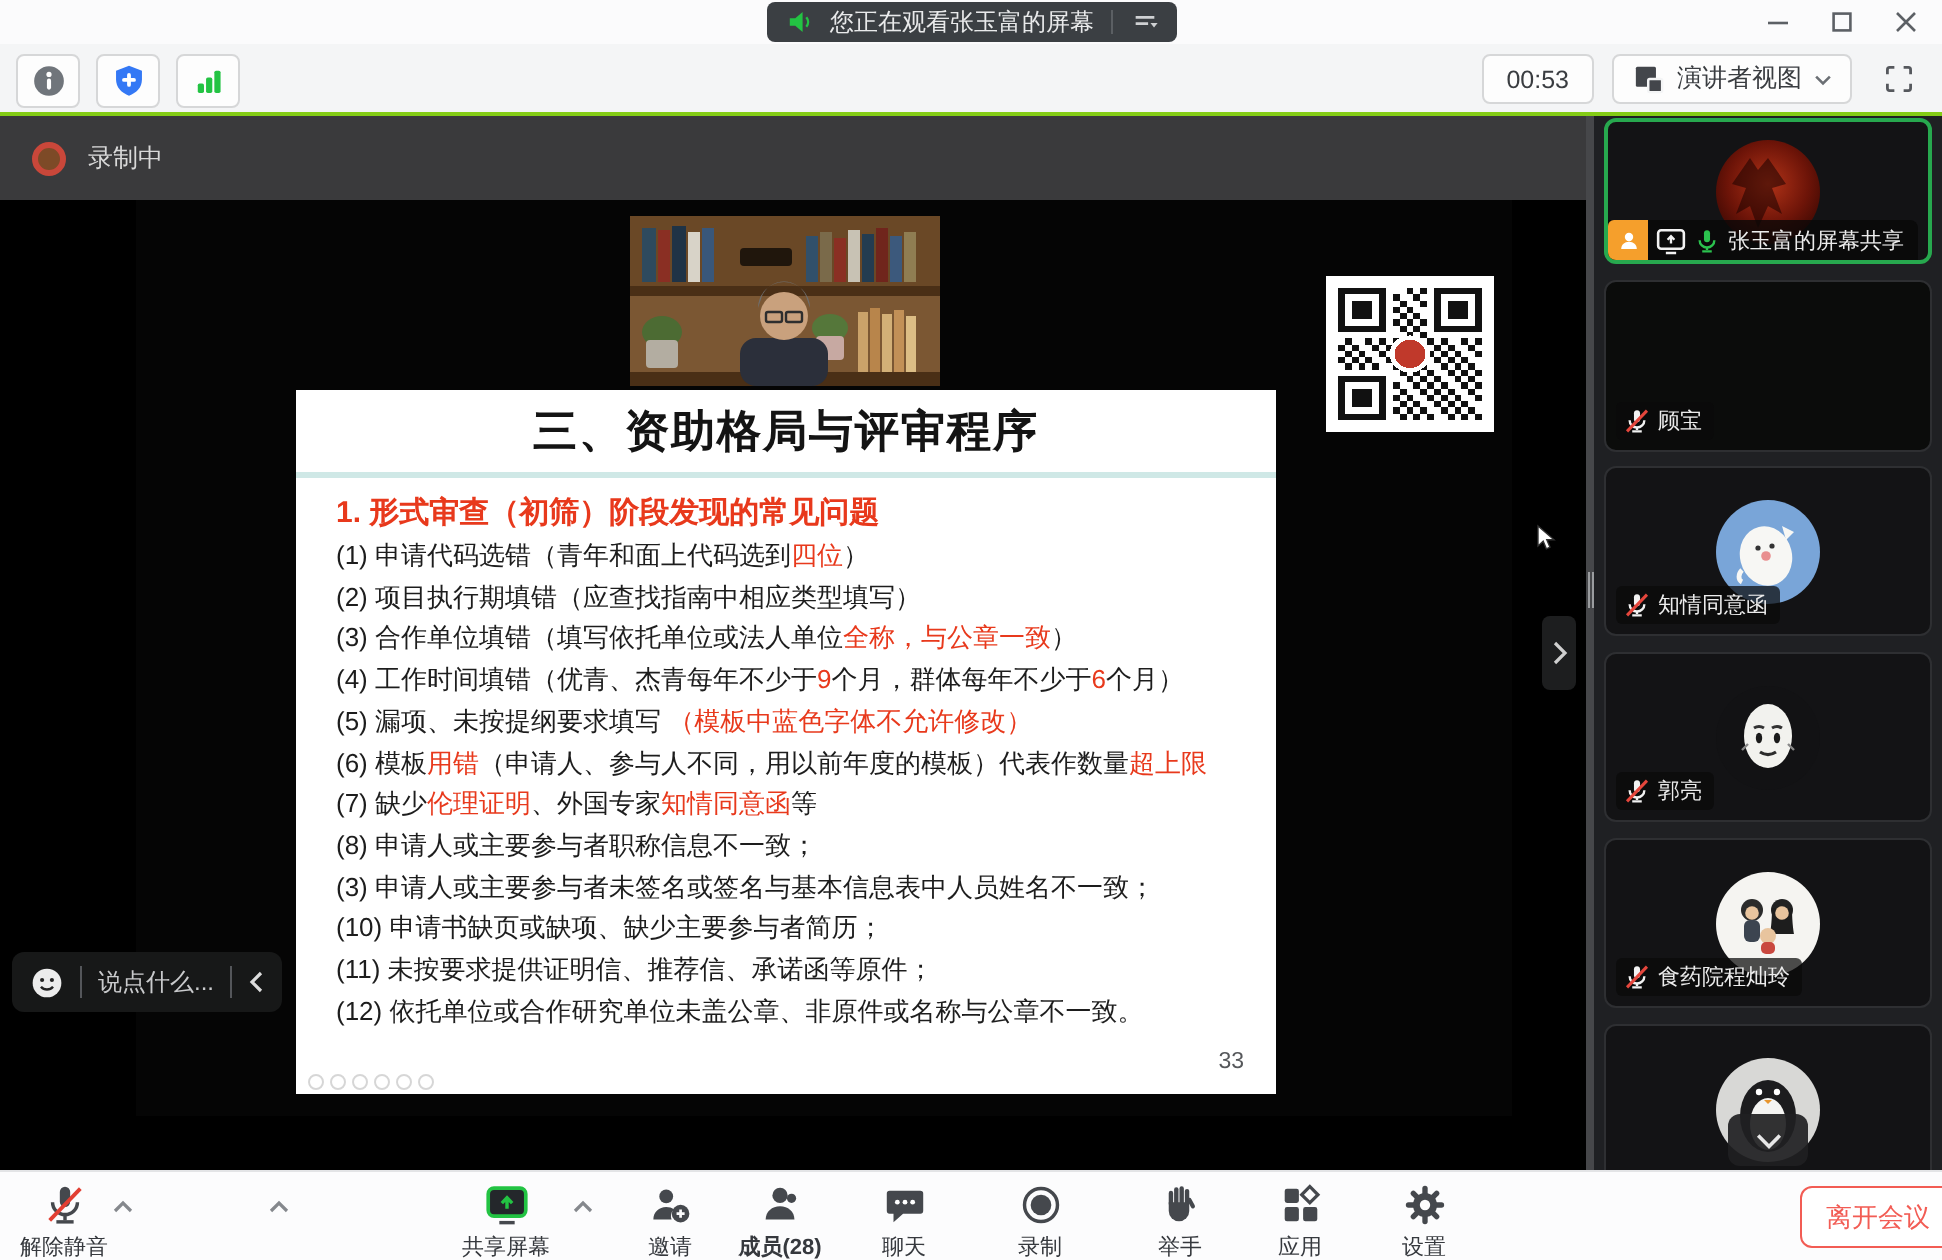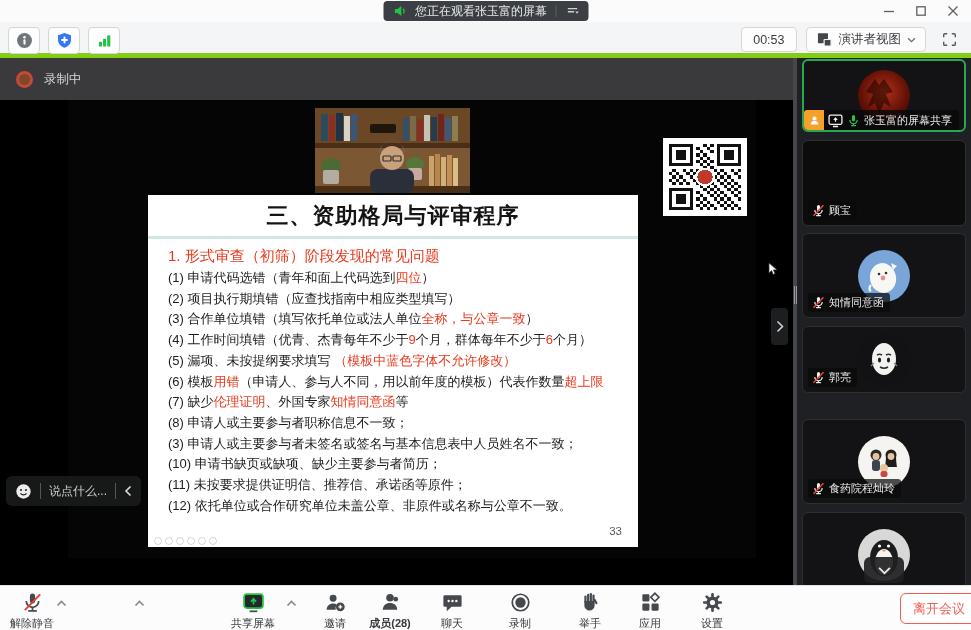--- a/index.html
+++ b/index.html
@@ -9,21 +9,21 @@
 
   
   .titlebar{position:absolute;left:0;top:0;right:0;height:22px;background:#fbfbfc;}
   .banner{position:absolute;left:50%;top:1px;transform:translateX(-50%);height:20px;background:#3b3f43;
           border-radius:4px;display:flex;align-items:center;gap:6px;padding:0 8px;color:#e9eaeb;font-size:12px;white-space:nowrap;}
   .banner .sep{width:1px;height:12px;background:#5b5f63;margin:0 2px;}
   .win-controls{position:absolute;right:6px;top:3px;display:flex;gap:8px;}
   .win-btn{width:24px;height:16px;display:flex;align-items:center;justify-content:center;cursor:default;}
 
   
-  .topbar{position:absolute;left:0;top:22px;right:0;height:36px;background:#f4f5f6;border-bottom:5px solid #84cc16;box-sizing:border-box;padding-left:40px;}
+  .topbar{position:absolute;left:0;top:22px;right:0;height:36px;background:#f4f5f6;border-bottom:2px solid #84cc16;box-sizing:border-box;padding-left:40px;}
   .tb-left{position:absolute;left:8px;top:5px;display:flex;gap:8px;}
   .icon-box{width:30px;height:25px;background:#fdfdfd;border:1px solid #d6d7d8;border-radius:4px;display:flex;align-items:center;justify-content:center;}
   .tb-right{position:absolute;right:8px;top:5px;display:flex;gap:9px;align-items:center;}
   .timer-box{height:25px;border:1px solid #d6d7d8;border-radius:4px;background:#fdfdfd;display:flex;align-items:center;padding:0 11px;font-size:12.5px;color:#3a3d41;box-sizing:border-box;}
   .view-box{height:25px;border:1px solid #d6d7d8;border-radius:4px;background:#fdfdfd;display:flex;align-items:center;gap:6px;padding:0 9px;font-size:12.5px;color:#3a3d41;box-sizing:border-box;}
   .fs-btn{width:28px;height:25px;display:flex;align-items:center;justify-content:center;}
 
   
   .stage{position:absolute;left:0;top:58px;width:833px;height:527px;background:#000000;overflow:hidden;}
   .stage-top{position:absolute;left:0;top:0;right:0;height:42px;background:#3a3a3c;}
@@ -32,21 +32,21 @@
   .rec-label{font-size:12.5px;color:#d9d9d9;}
   .screen{position:absolute;left:68px;top:42px;width:688px;height:458px;background:#050505;}
 
   
   .pres-video{position:absolute;left:247px;top:8px;width:155px;height:85px;overflow:hidden;}
 
   
   .slide{position:absolute;left:80px;top:95px;width:490px;height:352px;background:#fff;box-sizing:border-box;}
   .slide-title{margin-top:6px;text-align:center;font-size:22px;font-weight:bold;color:#141414;letter-spacing:1px;}
   .title-rule{height:3px;background:#cfe8e6;margin-top:5px;}
-  .slide-head{margin:8px 14px 2px 20px;font-size:15px;font-weight:normal;color:#e8391c;white-space:nowrap;}
+  .slide-head{margin:8px 14px 2px 20px;font-size:15px;font-weight:bold;color:#e8391c;white-space:nowrap;}
   .slide-lines{margin-left:20px;margin-right:10px;}
   .sline{font-size:13px;line-height:20.7px;color:#1d1d1d;white-space:nowrap;}
   .sline .red{color:#e8391c;}
   .page-num{position:absolute;right:16px;bottom:10px;font-size:11.5px;color:#56585b;}
   .slide-dots{position:absolute;left:6px;bottom:2px;display:flex;gap:3px;}
   .slide-dots i{width:6px;height:6px;border:1px solid rgba(0,0,0,.16);border-radius:50%;}
 
   
   .qr{position:absolute;left:595px;top:38px;width:84px;height:78px;background:#fff;padding:6px;box-sizing:border-box;}
 
@@ -574,21 +574,21 @@
               <path d="M2.6 5.6a3.4 3.4 0 0 0 6.8 0" fill="none" stroke="#f2f2f2" stroke-width="1.1"></path>
               <line x1="6" y1="9" x2="6" y2="10.2" stroke="#f2f2f2" stroke-width="1.1"></line>
               <line x1="3.8" y1="10.8" x2="8.2" y2="10.8" stroke="#f2f2f2" stroke-width="1.1"></line>
               <line x1="1.4" y1="10.8" x2="10.6" y2="1.2" stroke="#e5463c" stroke-width="1.4"></line>
             </svg>
         </span>
         <span>知情同意函</span>
       </div>
     </div>
 
-    <div class="tile" style="top:268px;height:67px;">
+    <div class="tile" style="top:268px;height:85px;">
       <span class="av">
         <svg width="54" height="54" viewBox="0 0 54 54">
           <circle cx="27" cy="27" r="26" fill="#121214"></circle>
           <ellipse cx="27" cy="26" rx="12" ry="16" fill="#f2f2ee"></ellipse>
           <path d="M20 22q2.5-1.5 5 0M29 22q2.5-1.5 5 0" stroke="#333" stroke-width="1.6" fill="none"></path>
           <ellipse cx="22.5" cy="27" rx="1.6" ry="2.6" fill="#1b1b1b"></ellipse>
           <ellipse cx="31.5" cy="27" rx="1.6" ry="2.6" fill="#1b1b1b"></ellipse>
           <path d="M23 34q4 2.6 8 0" stroke="#2c2c2c" stroke-width="1.6" fill="none"></path>
           <path d="M17 30l-3 3M37 30l3 3" stroke="#888" stroke-width="1.2"></path>
         </svg>

